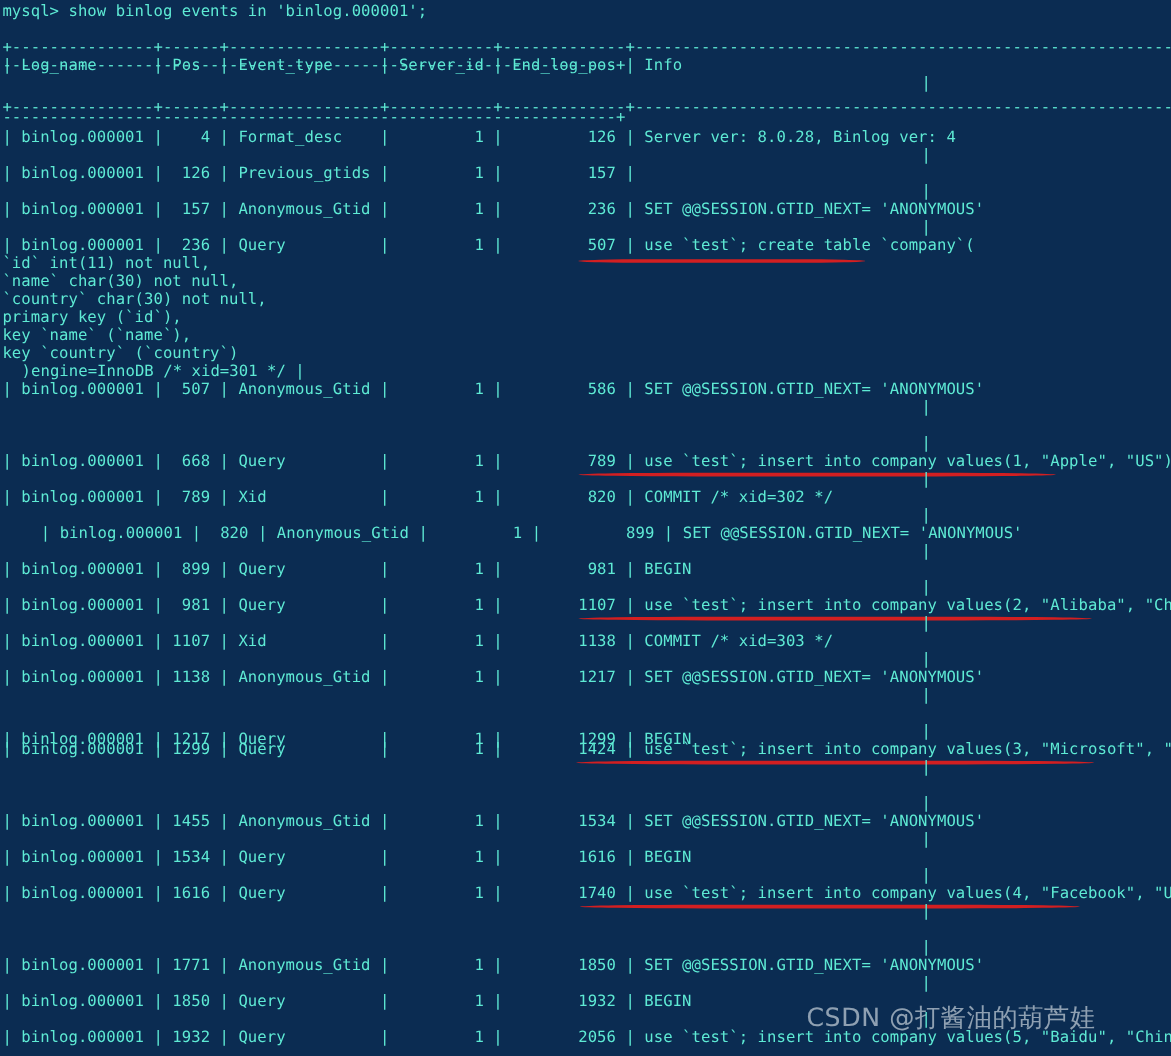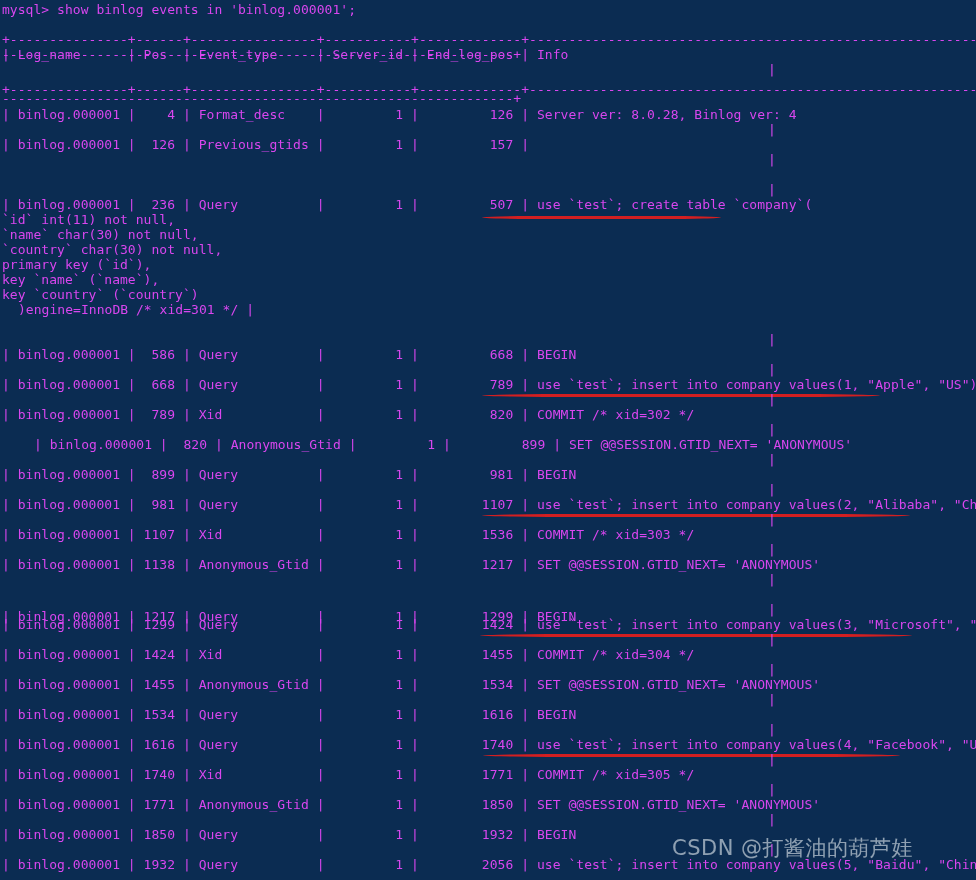--- a/index.html
+++ b/index.html
@@ -19,21 +19,21 @@
     color: #dfe5ea;
     -webkit-font-smoothing: antialiased;
   }
   .line {
     position: absolute;
     left: 2px;
     white-space: pre;
     font-family: "DejaVu Sans Mono", "Liberation Mono", monospace;
     font-size: 13px;
     letter-spacing: 0.04px;
-    color: #d946ef;
+    color: #5eead4;
   }
   .underline {
     position: absolute;
     height: 3px;
     background: #d31f21;
     border-radius: 2px;
   }
   .underline.bow {
     border-radius: 50% / 100%;
     box-shadow: 0 0 0 0 transparent;
@@ -63,82 +63,81 @@
 
   <div class="line" style="top:82px;">+---------------+------+----------------+-----------+-------------+------------------------------------------------------------------------------------------</div>
   <div class="line" style="top:91px;">-----------------------------------------------------------------+</div>
 
   <div class="line" style="top:107px;">| binlog.000001 |    4 | Format_desc    |         1 |         126 | Server ver: 8.0.28, Binlog ver: 4</div>
   <div class="line" style="top:122px; left:768px;">|</div>
 
   <div class="line" style="top:137px;">| binlog.000001 |  126 | Previous_gtids |         1 |         157 |</div>
   <div class="line" style="top:152px; left:768px;">|</div>
 
+  <div class="line" style="top:167px;">| binlog.000001 |  157 | Anonymous_Gtid |         1 |         236 | SET @@SESSION.GTID_NEXT= 'ANONYMOUS'</div>
   <div class="line" style="top:182px; left:768px;">|</div>
 
   <div class="line" style="top:197px;">| binlog.000001 |  236 | Query          |         1 |         507 | use `test`; create table `company`(</div>
   <div class="underline bow" style="left:482px; top:216px; width:239px;"></div>
 
   <div class="line" style="top:212px;">`id` int(11) not null,</div>
   <div class="line" style="top:227px;">`name` char(30) not null,</div>
   <div class="line" style="top:242px;">`country` char(30) not null,</div>
   <div class="line" style="top:257px;">primary key (`id`),</div>
   <div class="line" style="top:272px;">key `name` (`name`),</div>
   <div class="line" style="top:287px;">key `country` (`country`)</div>
   <div class="line" style="top:302px;margin-left:16px;">)engine=InnoDB /* xid=301 */ |</div>
 
+  <div class="line" style="top:317px;">| binlog.000001 |  507 | Anonymous_Gtid |         1 |         586 | SET @@SESSION.GTID_NEXT= 'ANONYMOUS'</div>
   <div class="line" style="top:332px; left:768px;">|</div>
 
-  <div class="line" style="top:347px;">| binlog.000001 |  586 | Query          |         1 |         668 | BEGIN</div>
   <div class="line" style="top:362px; left:768px;">|</div>
 
   <div class="line" style="top:377px;">| binlog.000001 |  668 | Query          |         1 |         789 | use `test`; insert into company values(1, "Apple", "US")</div>
   <div class="underline bow" style="left:482px; top:394px; width:398px;"></div>
   <div class="line" style="top:392px; left:768px;">|</div>
 
   <div class="line" style="top:407px;">| binlog.000001 |  789 | Xid            |         1 |         820 | COMMIT /* xid=302 */</div>
   <div class="line" style="top:422px; left:768px;">|</div>
 
   <div class="line" style="top:437px;margin-left:32px;">| binlog.000001 |  820 | Anonymous_Gtid |         1 |         899 | SET @@SESSION.GTID_NEXT= 'ANONYMOUS'</div>
   <div class="line" style="top:452px; left:768px;">|</div>
 
   <div class="line" style="top:467px;">| binlog.000001 |  899 | Query          |         1 |         981 | BEGIN</div>
   <div class="line" style="top:482px; left:768px;">|</div>
 
   <div class="line" style="top:497px;">| binlog.000001 |  981 | Query          |         1 |        1107 | use `test`; insert into company values(2, "Alibaba", "China")</div>
   <div class="underline bow" style="left:482px; top:514px; width:428px;"></div>
   <div class="line" style="top:512px; left:768px;">|</div>
 
-  <div class="line" style="top:527px;">| binlog.000001 | 1107 | Xid            |         1 |        1536 | COMMIT /* xid=303 */</div>
+  <div class="line" style="top:527px;">| binlog.000001 | 1107 | Xid            |         1 |        1138 | COMMIT /* xid=303 */</div>
   <div class="line" style="top:542px; left:768px;">|</div>
 
   <div class="line" style="top:557px;">| binlog.000001 | 1138 | Anonymous_Gtid |         1 |        1217 | SET @@SESSION.GTID_NEXT= 'ANONYMOUS'</div>
   <div class="line" style="top:572px; left:768px;">|</div>
 
   <div class="line" style="top:609px;">| binlog.000001 | 1217 | Query          |         1 |        1299 | BEGIN</div>
   <div class="line" style="top:602px; left:768px;">|</div>
 
   <div class="line" style="top:617px;">| binlog.000001 | 1299 | Query          |         1 |        1424 | use `test`; insert into company values(3, "Microsoft", "US")</div>
   <div class="underline bow" style="left:480px; top:634px; width:432px;"></div>
   <div class="line" style="top:632px; left:768px;">|</div>
 
-  <div class="line" style="top:647px;">| binlog.000001 | 1424 | Xid            |         1 |        1455 | COMMIT /* xid=304 */</div>
   <div class="line" style="top:662px; left:768px;">|</div>
 
   <div class="line" style="top:677px;">| binlog.000001 | 1455 | Anonymous_Gtid |         1 |        1534 | SET @@SESSION.GTID_NEXT= 'ANONYMOUS'</div>
   <div class="line" style="top:692px; left:768px;">|</div>
 
   <div class="line" style="top:707px;text-align:center;">| binlog.000001 | 1534 | Query          |         1 |        1616 | BEGIN</div>
   <div class="line" style="top:722px; left:768px;">|</div>
 
   <div class="line" style="top:737px;">| binlog.000001 | 1616 | Query          |         1 |        1740 | use `test`; insert into company values(4, "Facebook", "US")</div>
   <div class="underline bow" style="left:483px; top:754px; width:417px;"></div>
   <div class="line" style="top:752px; left:768px;">|</div>
 
-  <div class="line" style="top:767px;">| binlog.000001 | 1740 | Xid            |         1 |        1771 | COMMIT /* xid=305 */</div>
   <div class="line" style="top:782px; left:768px;">|</div>
 
   <div class="line" style="top:797px;">| binlog.000001 | 1771 | Anonymous_Gtid |         1 |        1850 | SET @@SESSION.GTID_NEXT= 'ANONYMOUS'</div>
   <div class="line" style="top:812px; left:768px;">|</div>
 
   <div class="line" style="top:827px;">| binlog.000001 | 1850 | Query          |         1 |        1932 | BEGIN</div>
   <div class="line" style="top:842px; left:768px;">|</div>
 
   <div class="line" style="top:857px;">| binlog.000001 | 1932 | Query          |         1 |        2056 | use `test`; insert into company values(5, "Baidu", "China")</div>
 

